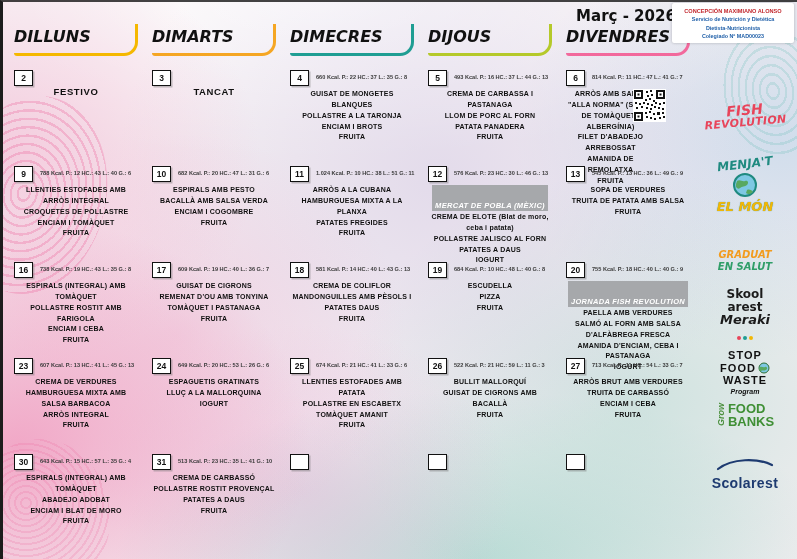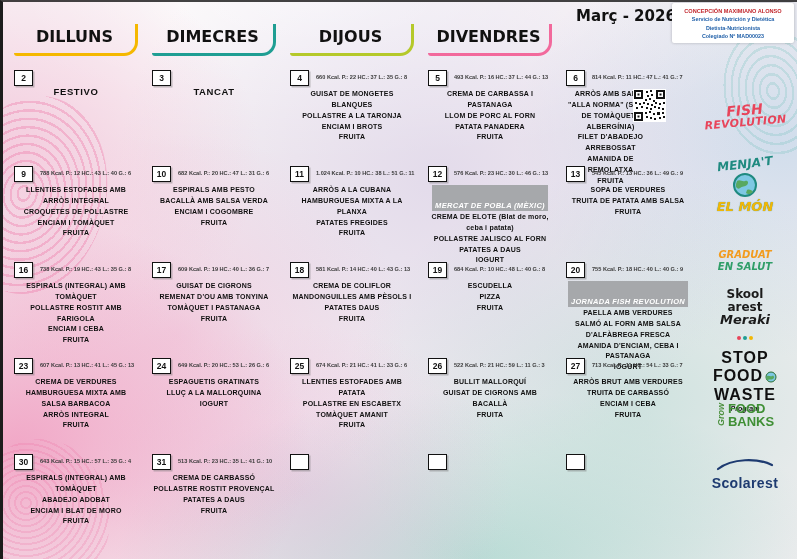--- a/index.html
+++ b/index.html
@@ -34,22 +34,22 @@
   .month{position:absolute; left:556px; top:7px; width:140px; text-align:center;
     font-family:"DejaVu Sans", sans-serif; font-size:15px; font-weight:800; color:#111;}
 
   .cred{position:absolute; right:3px; top:3px; width:118px; background:#fff; border-radius:2px;
     box-shadow:0 0 3px rgba(0,0,0,.25); text-align:center; padding:4px 2px 3px; z-index:5;}
   .cred .n{color:#c1272d; font-size:5.6px; font-weight:bold; line-height:1.5;}
   .cred .l{color:#1f5fa8; font-size:5.4px; font-weight:bold; line-height:1.5;}
 
   .dayrow{position:absolute; left:8px; top:24px; width:688px; height:32px;
     display:grid; grid-template-columns:repeat(5,1fr); column-gap:2px;}
-  .dayhead{margin:0 6px; text-align:center; padding-top:3px;
-    font-family:"DejaVu Sans", sans-serif; font-weight:bold; font-size:16px; color:#111;
+  .dayhead{margin:0 6px; text-align:left; padding-top:3px;
+    font-family:"DejaVu Sans", sans-serif; font-style:italic; font-weight:bold; font-size:16px; color:#111;
     border-bottom:3px solid; border-right:3px solid; border-bottom-right-radius:14px; border-bottom-left-radius:3px;}
 
   .grid{position:absolute; left:8px; top:68px; width:688px;
     display:grid; grid-template-columns:repeat(5,1fr); grid-auto-rows:96px; column-gap:2px;}
   .cell{position:relative;}
   .daybox{position:absolute; left:6px; top:2px; width:17px; height:14px; background:#fff;
     border:1.5px solid #111; box-shadow:1.5px 1.5px 0 rgba(110,110,110,.4);
     display:flex; align-items:center; justify-content:center; font-size:8.5px; font-weight:bold; color:#111;}
   .nutri{position:absolute; left:32px; top:6px; font-size:5.6px; font-weight:600; color:#3a3a3a; white-space:nowrap;}
   .items{padding:21px 7px 0; text-align:center;}
@@ -73,21 +73,21 @@
   .lg-menjat .b{color:#f2b705; font-size:13px; display:block; text-shadow:0 0 1px #1f8a80;}
   .lg-graduat{top:249px; font-family:"DejaVu Sans", sans-serif; font-style:italic; font-weight:900; line-height:1.15;}
   .lg-graduat .a{color:#f29b1d; font-size:10px; display:block;}
   .lg-graduat .b{color:#2f9e68; font-size:10px; display:block;}
   .lg-skool{top:272px; color:#1b1b1b; font-family:"DejaVu Sans", sans-serif; line-height:1.05;}
   .lg-skool .a{font-size:12px; font-weight:700; display:block;margin-top:16px;}
   .lg-skool .b{font-size:12px; font-weight:700; display:block;}
   .lg-skool .c{font-size:13px; font-weight:800; font-style:italic; display:block;}
   .dots{margin-top:2px;} .dots i{display:inline-block; width:4px; height:4px; border-radius:50%; margin:0 1px;}
   .lg-stop{top:349px; color:#101010; line-height:1.15;}
-  .lg-stop .w{font-size:16px; font-weight:900; letter-spacing:1px; display:block;}
+  .lg-stop .w{font-size:11px; font-weight:900; letter-spacing:1px; display:block;}
   .lg-stop .row{display:flex; align-items:center; justify-content:center; gap:2px;}
   .lg-stop .p{font-size:7px; font-style:italic; font-weight:600; display:block; margin-top:1px;}
   .lg-banks{top:402px; display:flex; align-items:center; justify-content:center;}
   .lg-banks .grow{writing-mode:vertical-rl; transform:rotate(180deg); color:#4a8f3c;
     font-style:italic; font-weight:800; font-size:9px; margin-right:2px;}
   .lg-banks .stack{color:#3f8f35; font-weight:900; font-size:13px; line-height:1; text-align:left;}
   .lg-scol{top:457px; color:#1d3a70;}
   .lg-scol .name{font-size:14px; font-weight:800; letter-spacing:.4px;}
 </style>
 </head>
@@ -102,20 +102,21 @@
 
   <div class="cred">
     <div class="n">CONCEPCIÓN MAXIMIANO ALONSO</div>
     <div class="l">Servicio de Nutrición y Dietética</div>
     <div class="l">Dietista-Nutricionista</div>
     <div class="l">Colegiado Nº MAD00023</div>
   </div>
 
   <div class="dayrow" id="day-row">
       <div class="dayhead" style="border-color: rgb(245, 184, 0);">DILLUNS</div>
+      <div class="dayhead" style="border-color: rgb(245, 166, 35);">DIMARTS</div>
       <div class="dayhead" style="border-color: rgb(31, 158, 147);">DIMECRES</div>
       <div class="dayhead" style="border-color: rgb(181, 201, 42);">DIJOUS</div>
       <div class="dayhead" style="border-color: rgb(242, 105, 156);">DIVENDRES</div>
     </div>
   <div class="grid" id="menu-grid">
       <div class="cell closed">
         <span class="daybox">2</span>
         <div class="items">
           <div class="item">FESTIVO</div>
         </div>

